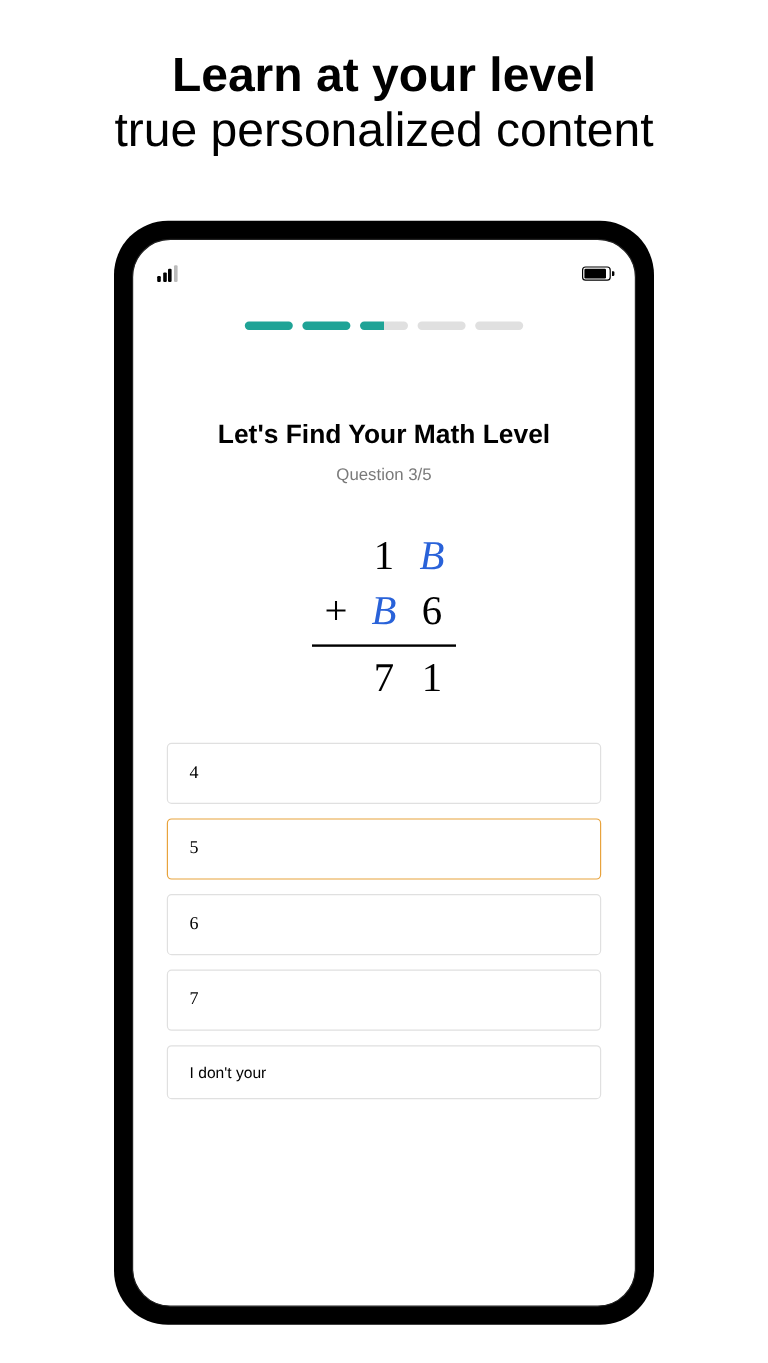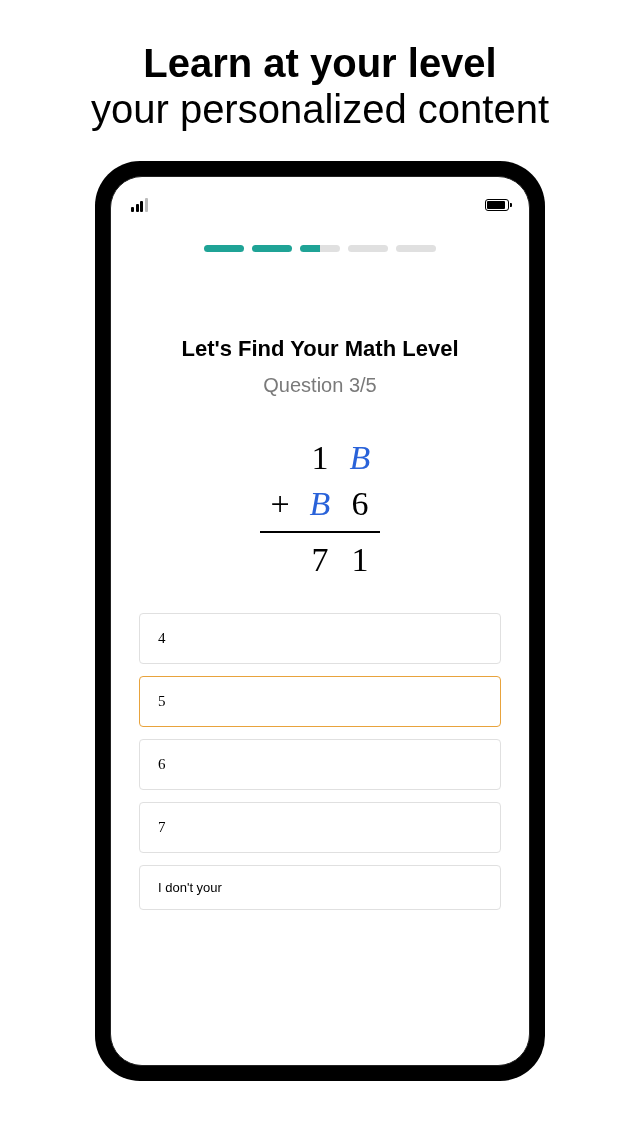--- a/index.html
+++ b/index.html
@@ -8,21 +8,21 @@
       height: 1136px;
       background: #ffffff;
       font-family: -apple-system, BlinkMacSystemFont, 'Segoe UI', Helvetica, Arial, sans-serif;
       display: flex;
       flex-direction: column;
       align-items: center;
     }
     .headline {
       text-align: center;
       margin-top: 40px;
-      margin-bottom: 29px;
+      margin-bottom: 52px;
     }
     .headline-bold {
       font-size: 40px;
       font-weight: 700;
       color: #000;
       line-height: 1.15;
     }
     .headline-light {
       font-size: 40px;
       font-weight: 400;
@@ -104,35 +104,35 @@
       width: 40px;
       height: 7px;
       border-radius: 4px;
       background: #e0e0e0;
     }
     .progress-seg.filled { background: #1fa396; }
     .progress-seg.half {
       background: linear-gradient(to right, #1fa396 50%, #e0e0e0 50%);
     }
     .content {
-      padding: 14px 28px;
+      padding: 4px 28px;
       flex: 1;
       display: flex;
       flex-direction: column;
       align-items: center;
     }
     .title {
       font-size: 22px;
       font-weight: 700;
       color: #000;
       margin-top: 70px;
       text-align: center;
     }
     .subtitle {
-      font-size: 20px;
+      font-size: 14px;
       color: #7a7a7a;
       margin-top: 12px;
       text-align: center;
     }
     .math-problem {
       margin-top: 38px;
       font-family: Georgia, 'Times New Roman', serif;
       font-size: 34px;
       color: #000;
       text-align: right;
@@ -181,21 +181,21 @@
       font-size: 13px;
       font-family: -apple-system, BlinkMacSystemFont, 'Segoe UI', Helvetica, Arial, sans-serif;
       padding: 14px 18px;
     }
   </style>
 </head>
 <body>
 
 <div class="headline">
   <div class="headline-bold">Learn at your level</div>
-  <div class="headline-light">your personalized content</div>
+  <div class="headline-light">true personalized content</div>
 </div>
 
 <div class="phone-frame">
   <div class="phone-screen">
     <div class="status-bar">
       <div class="signal-bars">
         <span></span>
           <span></span>
           <span></span>
           <span></span>

